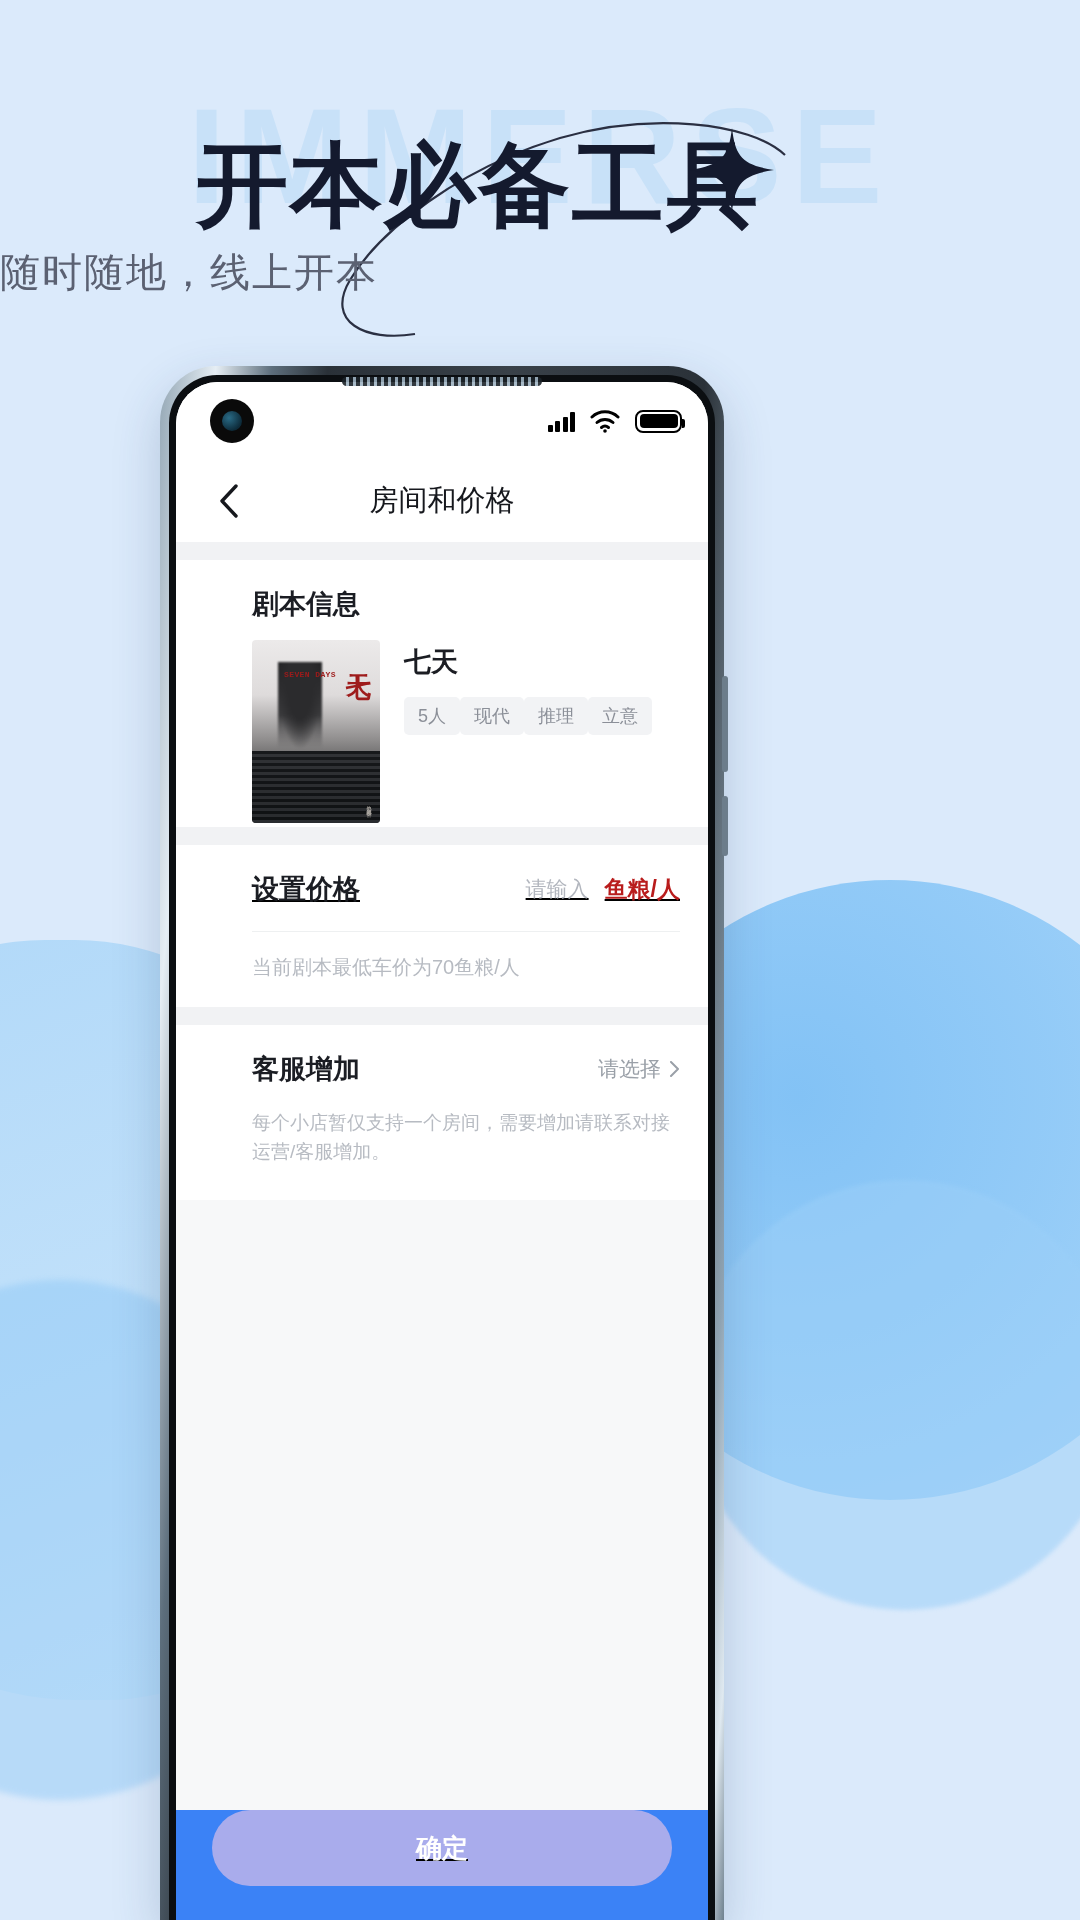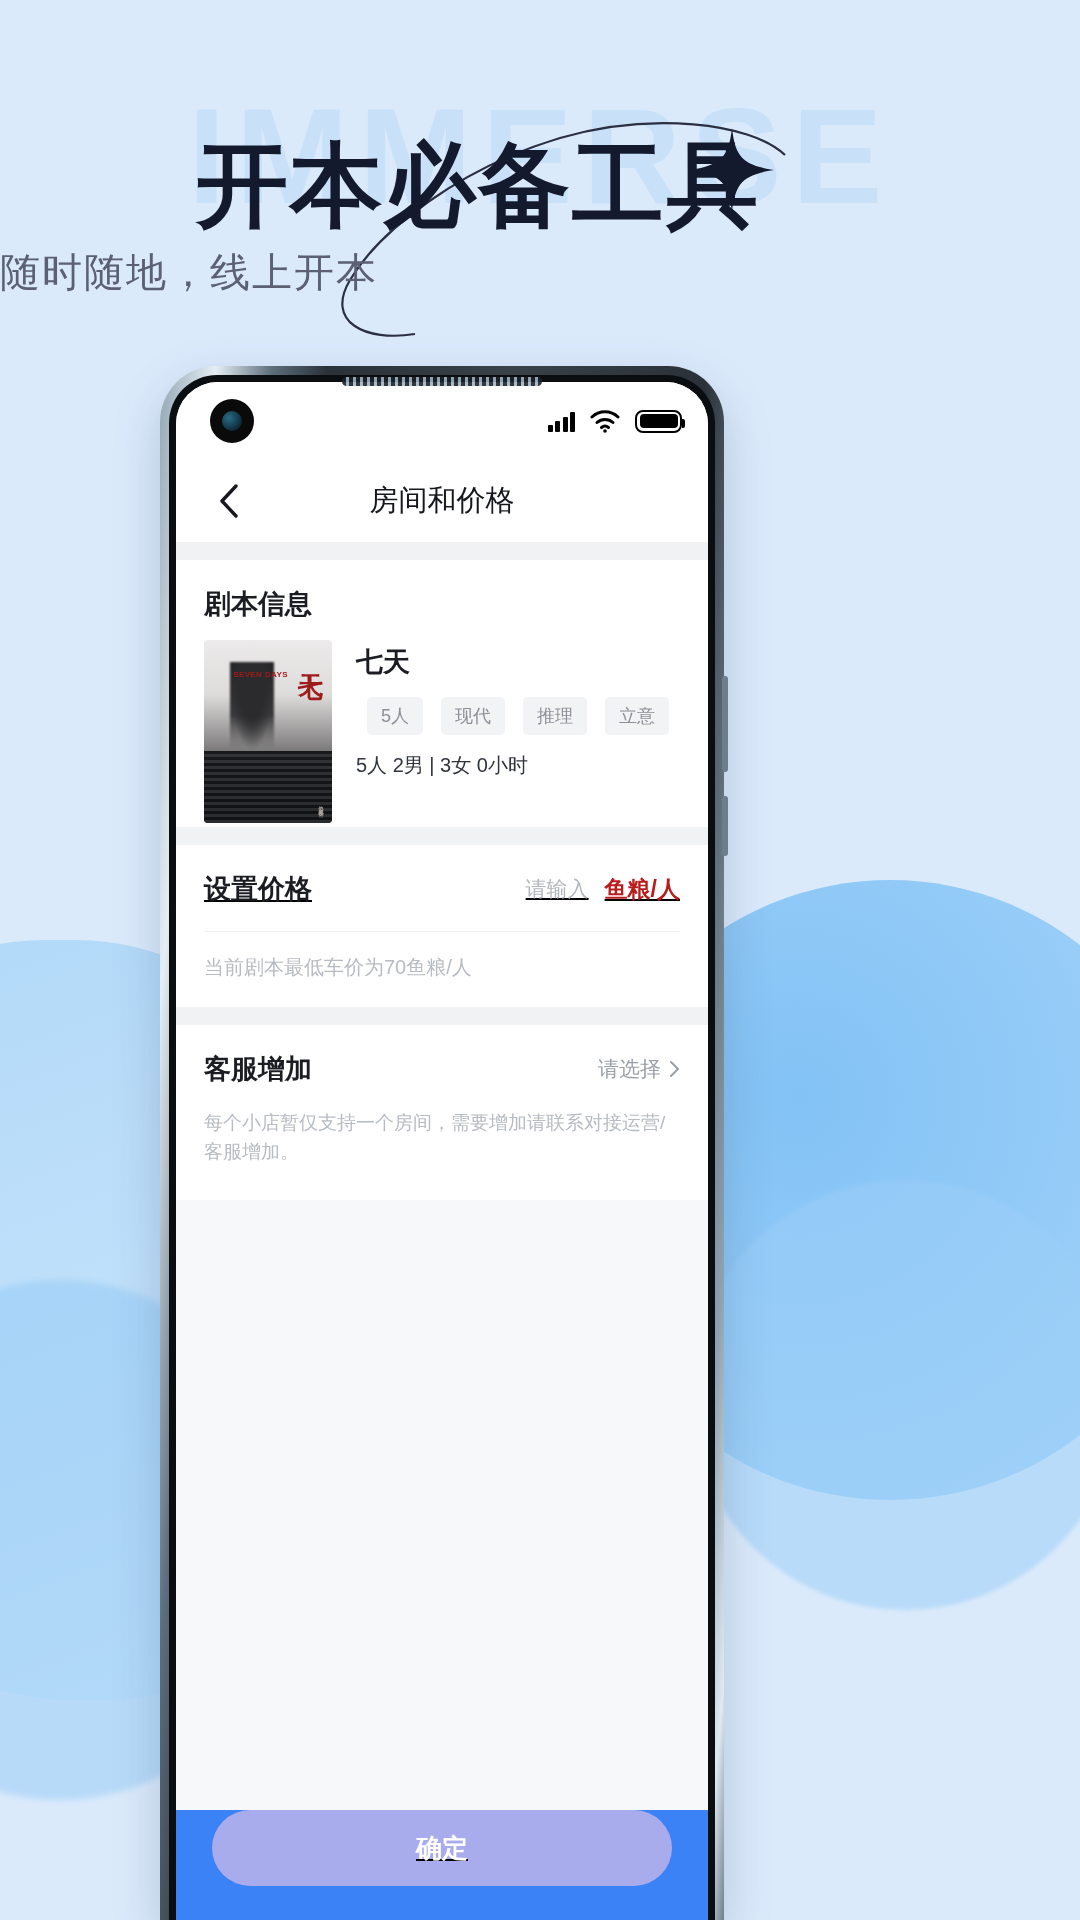--- a/index.html
+++ b/index.html
@@ -143,21 +143,21 @@
     cursor:pointer;
   }
   .nav-title {
     position:absolute; left:0; width:100%; text-align:center;
     font-size:29px; font-weight:normal; color:#16181d; pointer-events:none;
   }
 
   .gap { height:18px; background:#f1f2f4; }
 
   
-  .card { background:#fff; padding:0 28px; }
+  .card { background:#fff; padding:0 28px;margin-left:48px; }
   .card-title {
     font-size:27px; font-weight:bold; color:#1b1d23;
     padding:26px 0 18px 0;
   }
   .script-row { display:flex; gap:24px; padding-bottom:4px; }
   .poster {
     width:128px; height:183px; flex:none; border-radius:4px;
     position:relative; overflow:hidden;
     background:linear-gradient(180deg,#eceaea 0%,#dedbdb 30%,#8e8c8c 55%,#3b3b3c 78%,#16181a 100%);
   }
@@ -173,31 +173,31 @@
     opacity:.92; filter:blur(.6px);
   }
   .poster .cn-title {
     position:absolute; right:10px; top:14px;
     font-family:"Liberation Serif","DejaVu Serif",serif;
     font-size:25px; line-height:.98; color:#9e1b1b; font-weight:bold;
     writing-mode:vertical-rl; letter-spacing:1px;
   }
   .poster .en-title {
     position:absolute; right:44px; top:30px;
-    font-family:Liberation Sans, sans-serif;
+    font-family:Liberation Mono, monospace;
     font-size:8px; color:#9e1b1b; font-weight:bold; line-height:1.25;
     text-align:center; letter-spacing:.4px;
   }
   .poster .side-note {
     position:absolute; right:8px; bottom:14px;
     font-size:5px; color:#b9b4ad; writing-mode:vertical-rl; letter-spacing:1px;
   }
   .script-info { flex:1; min-width:0; padding-top:4px; }
   .script-name { font-size:27px; font-weight:bold; color:#1b1d23; }
-  .tags { display:flex; gap:18px; margin-top:17px; flex-wrap:wrap;justify-content:center; }
+  .tags { display:flex; gap:0; margin-top:17px; flex-wrap:wrap; }
   .tag {
     background:#f2f3f5; color:#8b8f98; font-size:18px;
     padding:7px 14px; border-radius:5px;
   }
   .script-meta { margin-top:17px; font-size:20px; color:#30343c; }
   .btn-row { display:flex; justify-content:flex-end; padding:22px 0 26px 0; }
   .btn-outline {
     border:1.5px solid #d8dade; border-radius:34px;
     padding:14px 28px; font-size:21px; color:#25282e;
     background:#fff; cursor:pointer;
@@ -313,21 +313,20 @@
               <div class="side-note">他们之间的秘密</div>
             </div>
             <div class="script-info">
               <div class="script-name">七天</div>
               <div class="tags">
                 <span class="tag">5人</span>
                 <span class="tag">现代</span>
                 <span class="tag">推理</span>
                 <span class="tag">立意</span>
               </div>
-              <div class="script-meta">5人 2男 | 3女 0小时</div>
             </div>
           </div>
         </div>
 
         <div class="gap"></div>
 
         <div class="card">
           <div class="row">
             <div class="row-label">设置价格</div>
             <div class="row-right">

